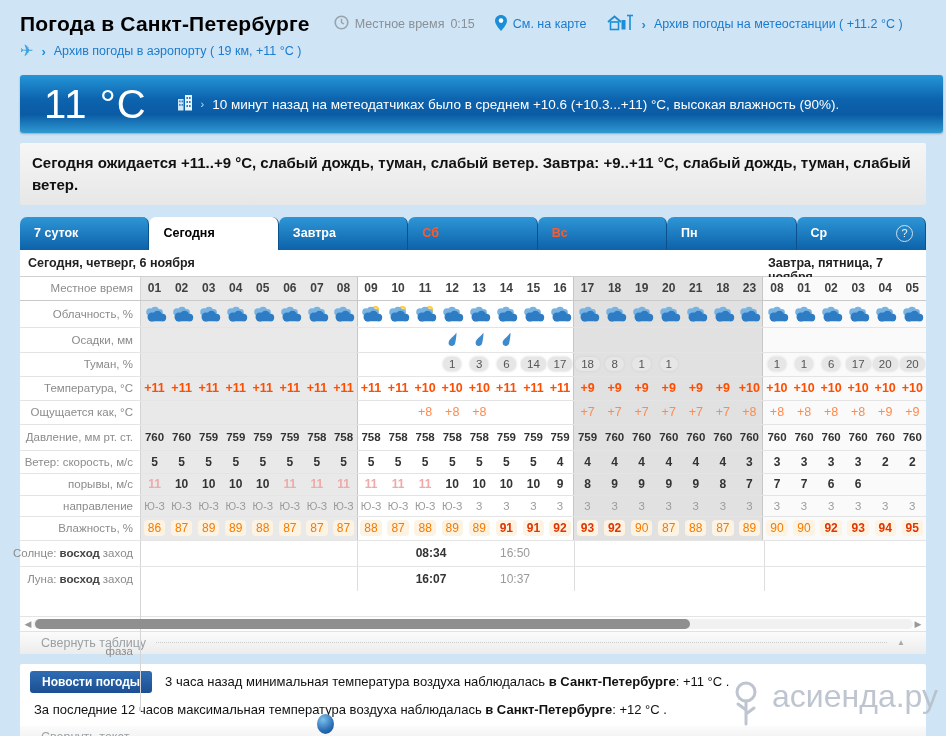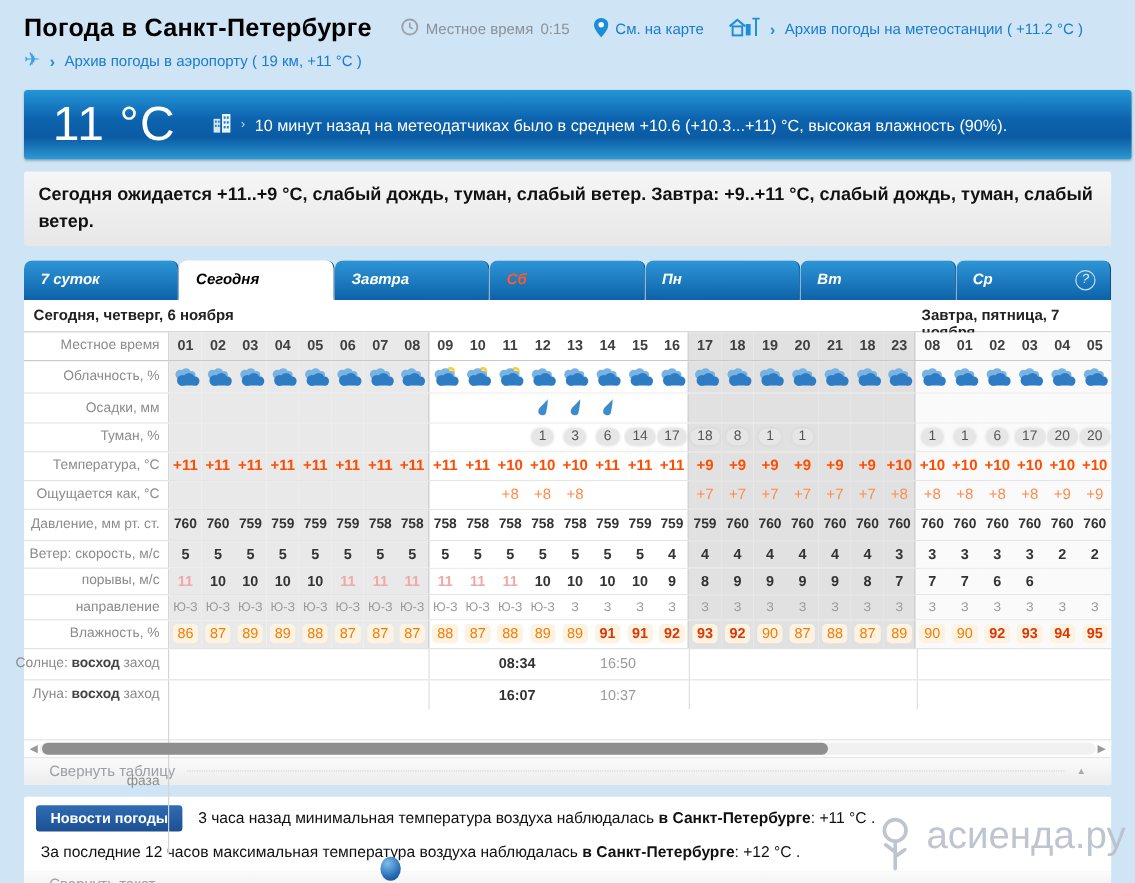--- a/index.html
+++ b/index.html
@@ -35,21 +35,21 @@
   .banner-detail { display: flex; align-items: center; gap: 8px; font-size: 13.5px; }
 
   
   .summary {
     margin: 10px 20px 0 20px; background: linear-gradient(#f6f6f6, #e7e7e7);
     border-radius: 2px; padding: 9px 12px; font-size: 15px; font-weight: bold;
     line-height: 1.45; color: #111;
   }
 
   
-  .tabs { margin: 12px 20px 0 20px; display: flex; height: 33px; position: relative; font-style: italic; }
+  .tabs { margin: 12px 20px 0 20px; display: flex; height: 33px; position: relative; }
   .tab {
     flex: 1; display: flex; align-items: center; padding-left: 14px;
     background: linear-gradient(180deg, #2e96d6, #0d62a9);
     color: #fff; font-size: 12.5px; font-weight: bold;
     border-right: 1px solid #0a518d; border-radius: 7px 7px 0 0; cursor: pointer;
   }
   .tab.weekend { color: #ff5a2b; text-align: right; }
   .tab.active { background: #fff; color: #000; }
   .help {
     position: absolute; right: 13px; top: 8px; width: 17px; height: 17px;
@@ -217,22 +217,22 @@
     </div>
   </div>
 
   <div class="summary">Сегодня ожидается +11..+9 °C, слабый дождь, туман, слабый ветер. Завтра: +9..+11 °C, слабый дождь, туман, слабый ветер.</div>
 
   <div class="tabs">
       <div class="tab">7 суток</div>
       <div class="tab active">Сегодня</div>
       <div class="tab">Завтра</div>
       <div class="tab weekend">Сб</div>
+      <div class="tab weekend">Вс</div>
       <div class="tab">Пн</div>
-      <div class="tab">Вт</div>
       <div class="tab">Ср</div>
       <div class="help">?</div>
     </div>
 
   <div class="panel">
     <div class="day-hdr">
       <span class="today">Сегодня, четверг, 6 ноября</span>
       <span class="tomorrow">Завтра, пятница, 7 ноября</span>
     </div>
     <div>

